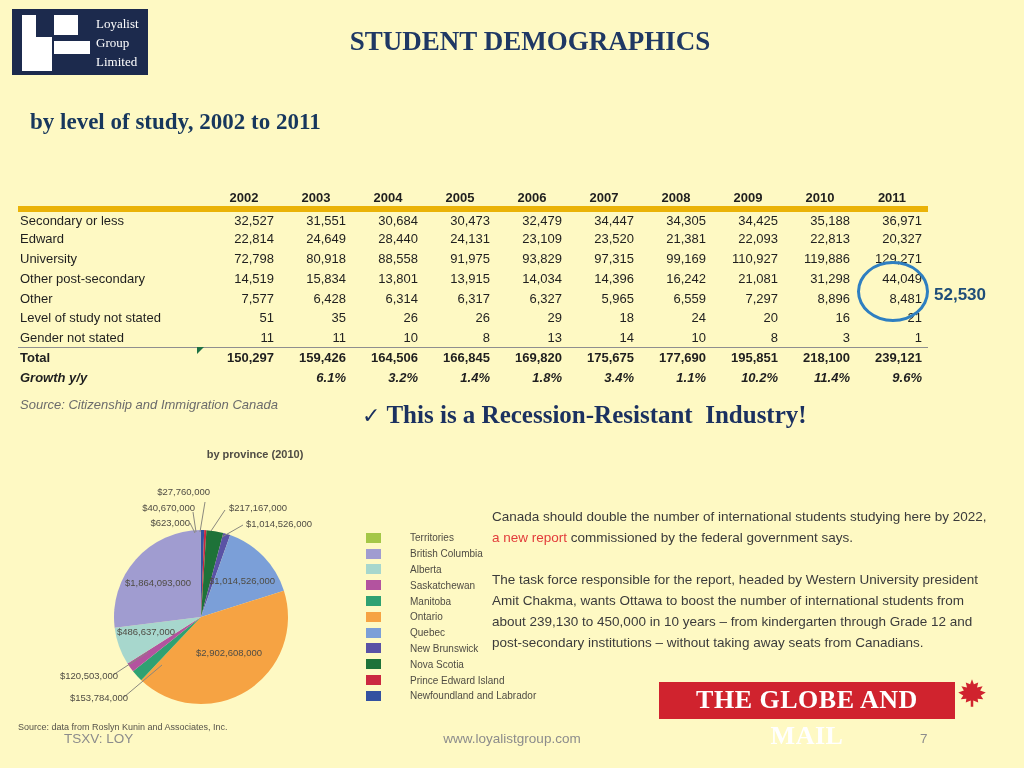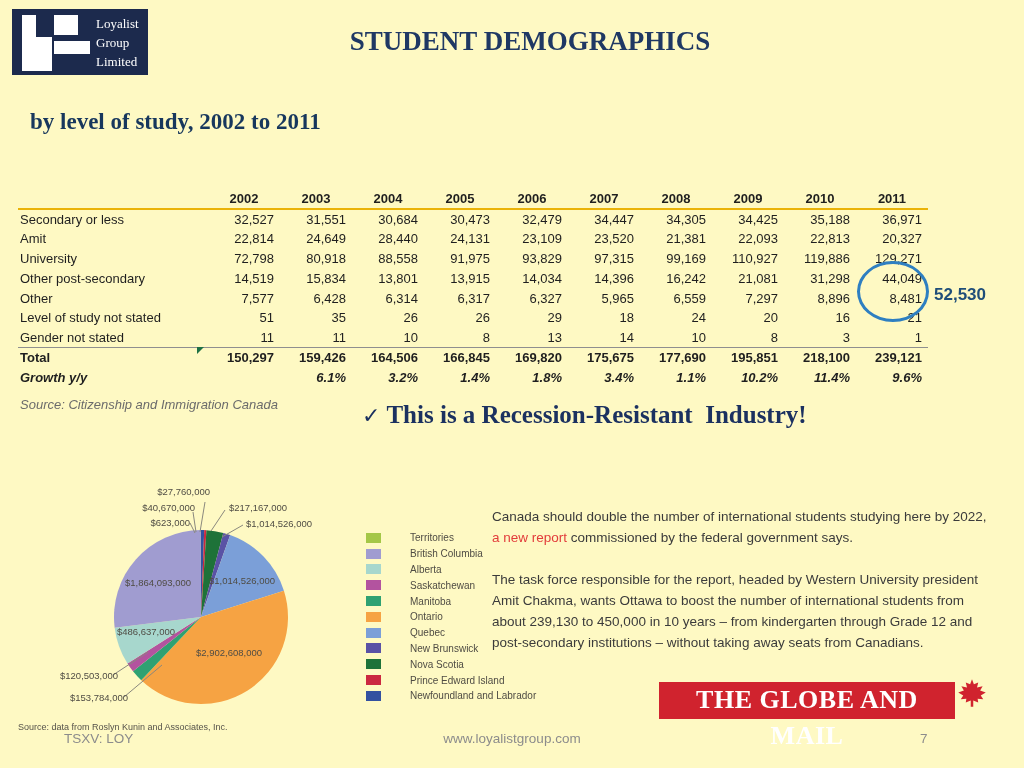--- a/index.html
+++ b/index.html
@@ -21,21 +21,21 @@
     font-family:"Liberation Serif", serif; font-weight:bold; font-size:27px; color:#1f3864; }
 
   .subtitle { left:30px; top:106px; font-family:"Liberation Serif", serif;
     font-weight:bold; font-size:23px; color:#17375d; line-height:31px; }
 
   
   .tbl { left:18px; top:189px; width:910px; border-collapse:collapse; table-layout:fixed;
     font-size:13px; color:#1f1f1f; }
   .tbl col.c0 { width:190px; }
   .tbl col.cy { width:72px; }
-  .tbl th { font-weight:bold; text-align:center; height:20px; border-bottom:2px solid #eab308; }
+  .tbl th { font-weight:bold; text-align:center; height:20px; border-bottom:6px solid #eab308; }
   .tbl td { height:19.8px; text-align:right; padding-right:6px; }
   .tbl td.lbl { text-align:left; padding-left:2px; }
   .tbl tr.total td { font-weight:bold; border-top:1px solid #8f8f8f; }
   .tbl tr.growth td { font-weight:bold; font-style:italic; }
 
   .comment-marker { left:197px; top:347px; width:0; height:0;
     border-top:7px solid #1e7145; border-right:7px solid transparent; }
   .hl-ellipse { left:857px; top:261px; width:72px; height:61px;
     border:3px solid #2e7fc1; border-radius:50%; }
   .hl-sum { left:934px; top:285px; font-weight:bold; font-size:17px; color:#1f4e79; }
@@ -139,21 +139,21 @@
           <td>30,684</td>
           <td>30,473</td>
           <td>32,479</td>
           <td>34,447</td>
           <td>34,305</td>
           <td>34,425</td>
           <td>35,188</td>
           <td>36,971</td>
         </tr>
         <tr>
-          <td class="lbl">Amit</td>
+          <td class="lbl">Edward</td>
           <td>22,814</td>
           <td>24,649</td>
           <td>28,440</td>
           <td>24,131</td>
           <td>23,109</td>
           <td>23,520</td>
           <td>21,381</td>
           <td>22,093</td>
           <td>22,813</td>
           <td>20,327</td>
@@ -254,20 +254,21 @@
 
   <div class="abs comment-marker"></div>
   <div class="abs hl-ellipse"></div>
   <div class="abs hl-sum">52,530</div>
 
   <div class="abs tbl-source">Source: Citizenship and Immigration Canada</div>
 
   <div class="abs statement"><span class="check">✓</span><span>This is a Recession-Resistant  Industry!</span></div>
 
   <div class="abs chart-title">
+    <div>by province (2010)</div>
   </div>
 
   <svg id="pie-svg" class="abs pie-svg" width="190" height="190">
       <path d="M95,95 L95.00,8.00 A87,87 0 0 1 98.21,8.06 Z" fill="#3351a0"></path>
       <path d="M95,95 L98.21,8.06 A87,87 0 0 1 100.40,8.17 Z" fill="#cb2840"></path>
       <path d="M95,95 L100.40,8.17 A87,87 0 0 1 117.31,10.91 Z" fill="#1e7239"></path>
       <path d="M95,95 L117.31,10.91 A87,87 0 0 1 124.18,13.04 Z" fill="#5a52a5"></path>
       <path d="M95,95 L124.18,13.04 A87,87 0 0 1 177.92,68.66 Z" fill="#7b9fd8"></path>
       <path d="M95,95 L177.92,68.66 A87,87 0 0 1 35.23,158.22 Z" fill="#f6a343"></path>
       <path d="M95,95 L35.23,158.22 A87,87 0 0 1 27.01,149.28 Z" fill="#2fa172"></path>

